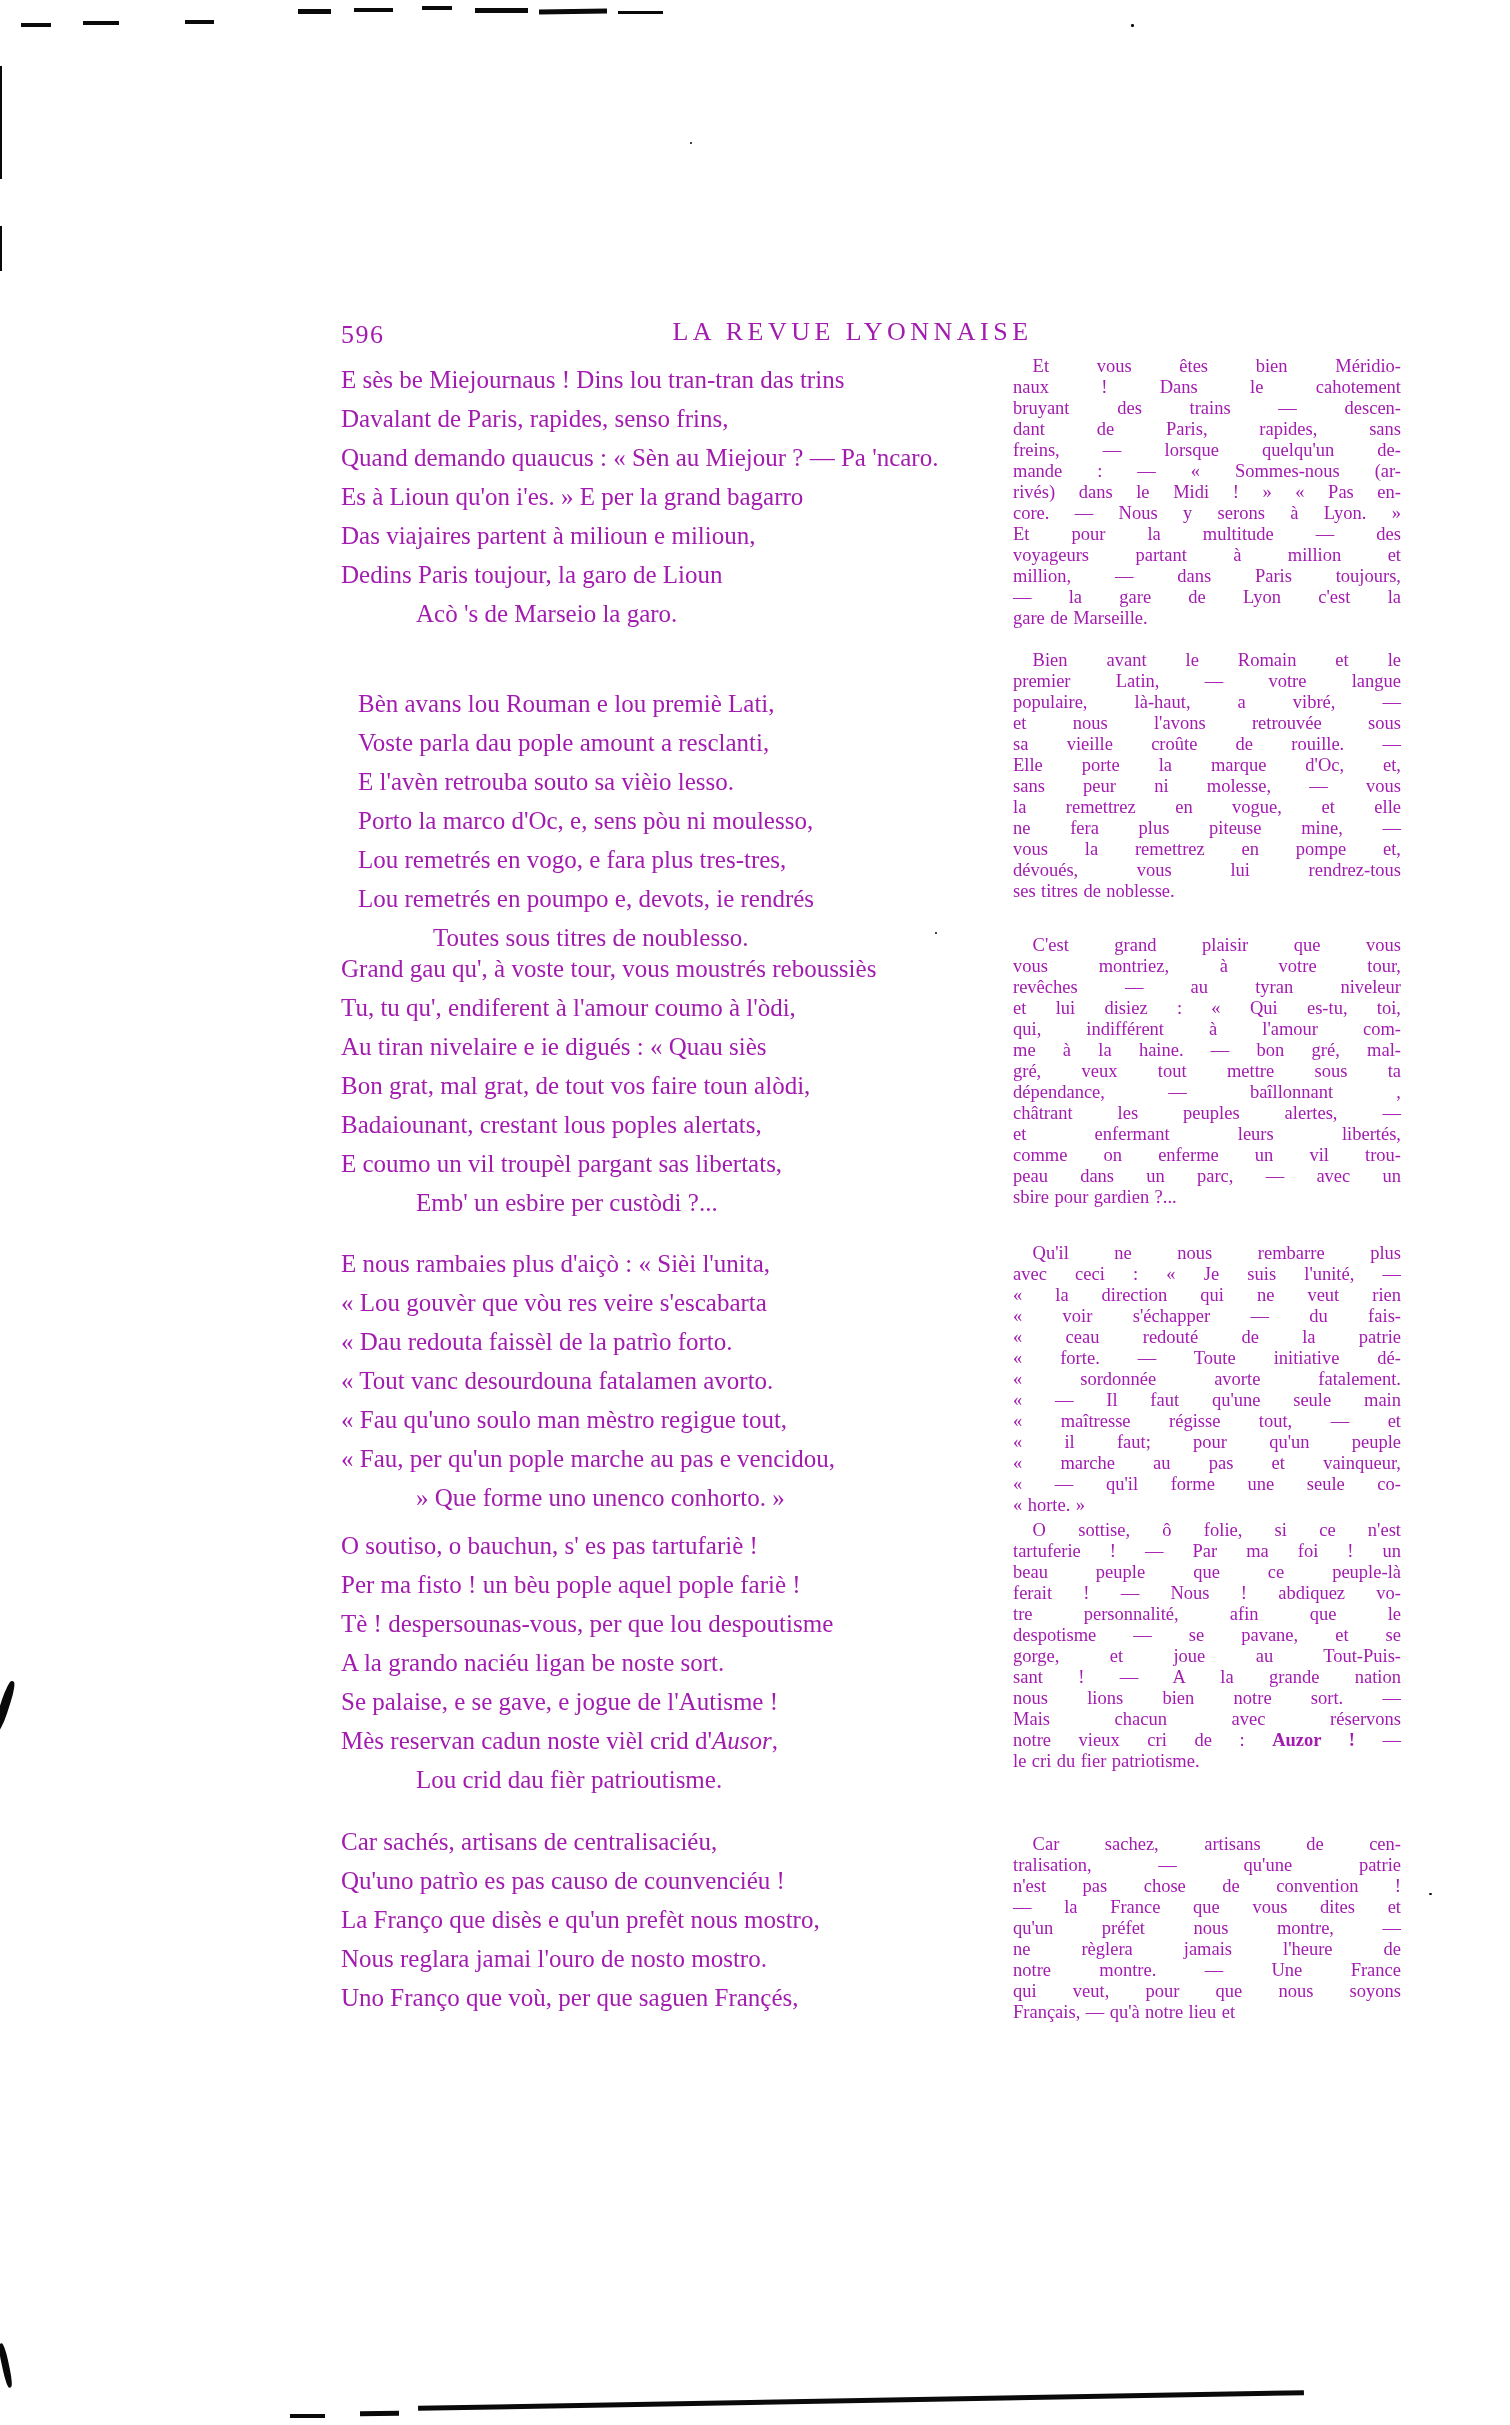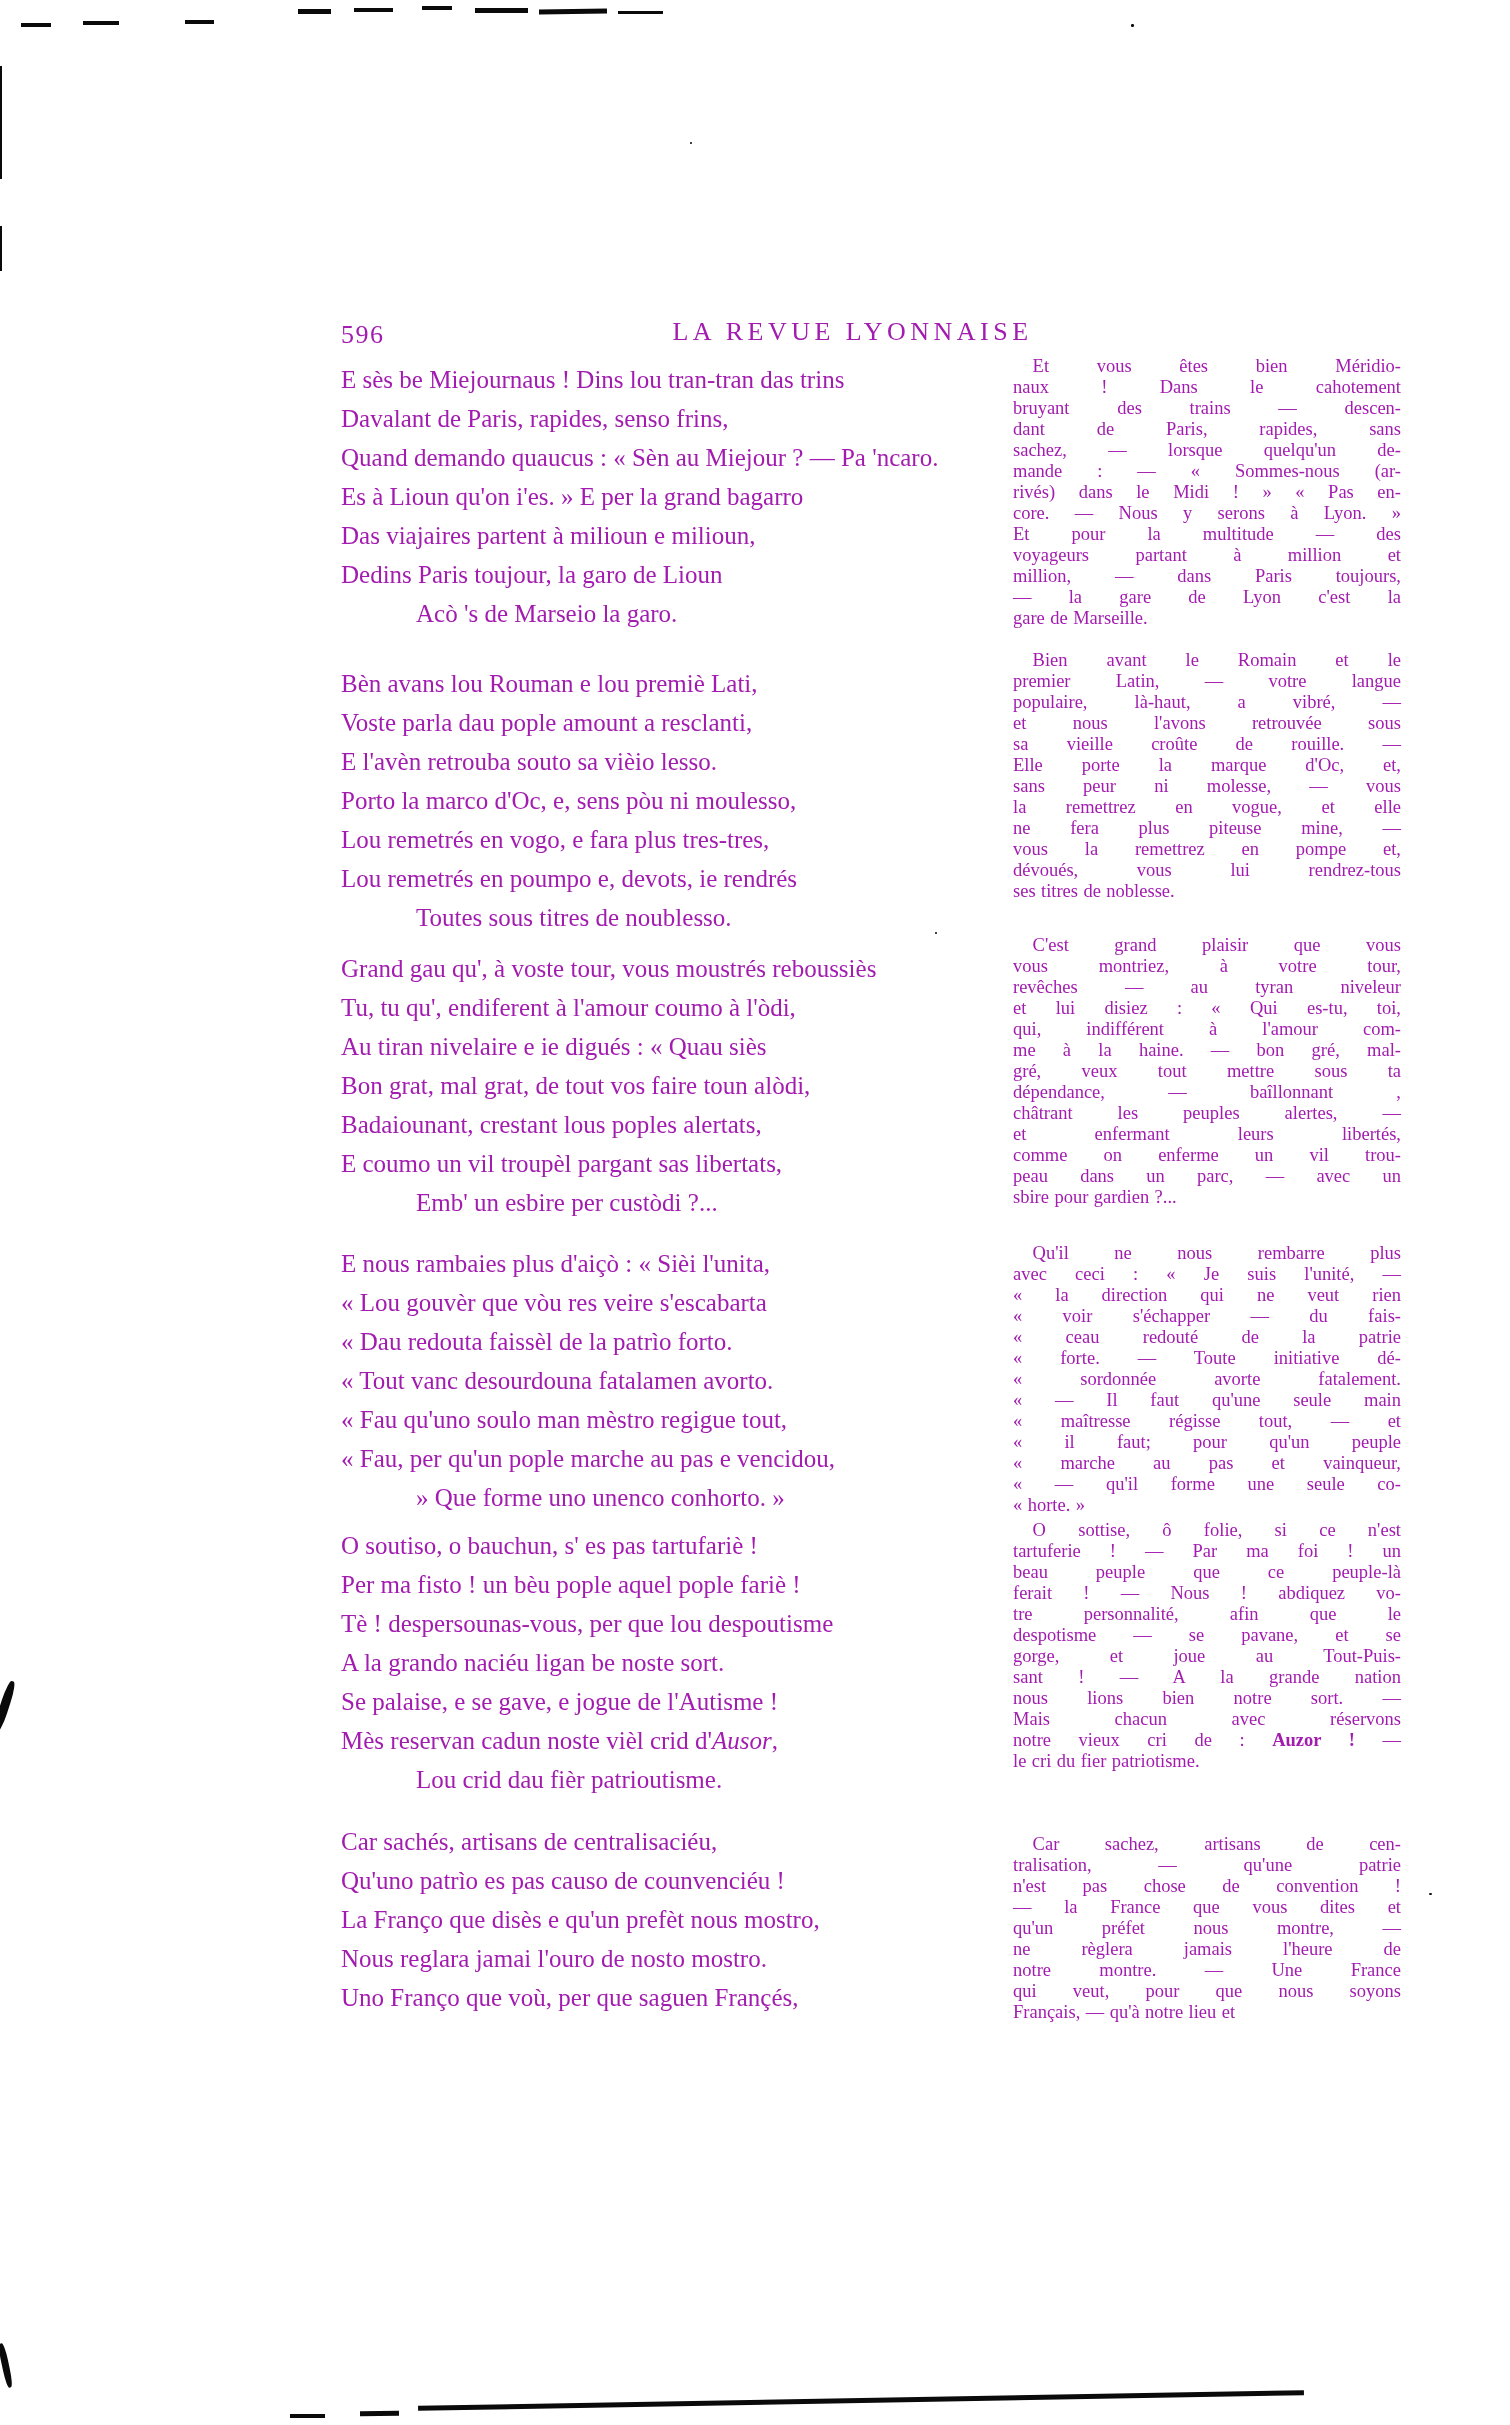--- a/index.html
+++ b/index.html
@@ -52,21 +52,21 @@
   <div class="poem-col">
       <div class="stanza" style="top: 360px;">
         <div class="poem-line">E sès be Miejournaus ! Dins lou tran-tran das trins</div>
         <div class="poem-line">Davalant de Paris, rapides, senso frins,</div>
         <div class="poem-line">Quand demando quaucus : « Sèn au Miejour ? — Pa 'ncaro.</div>
         <div class="poem-line">Es à Lioun qu'on i'es. » E per la grand bagarro</div>
         <div class="poem-line">Das viajaires partent à milioun e milioun,</div>
         <div class="poem-line">Dedins Paris toujour, la garo de Lioun</div>
         <div class="poem-line indent">Acò 's de Marseio la garo.</div>
       </div>
-      <div class="stanza" style="top: 664px;">
+      <div class="stanza" style="top: 684px; margin-left: 17px;">
         <div class="poem-line">Bèn avans lou Rouman e lou premiè Lati,</div>
         <div class="poem-line">Voste parla dau pople amount a resclanti,</div>
         <div class="poem-line">E l'avèn retrouba souto sa vièio lesso.</div>
         <div class="poem-line">Porto la marco d'Oc, e, sens pòu ni moulesso,</div>
         <div class="poem-line">Lou remetrés en vogo, e fara plus tres-tres,</div>
         <div class="poem-line">Lou remetrés en poumpo e, devots, ie rendrés</div>
         <div class="poem-line indent">Toutes sous titres de noublesso.</div>
       </div>
       <div class="stanza" style="top: 949px;">
         <div class="poem-line">Grand gau qu', à voste tour, vous moustrés reboussiès</div>
@@ -102,21 +102,21 @@
         <div class="poem-line">Nous reglara jamai l'ouro de nosto mostro.</div>
         <div class="poem-line">Uno Franço que voù, per que saguen Françés,</div>
       </div>
     </div>
   <div class="gloss-col">
       <div class="gloss-block" style="top: 356px;">
         <div class="gloss-line first">Et vous êtes bien Méridio-</div>
         <div class="gloss-line">naux !  Dans  le  cahotement</div>
         <div class="gloss-line">bruyant des trains — descen-</div>
         <div class="gloss-line">dant  de  Paris,  rapides,  sans</div>
-        <div class="gloss-line">sachez, — lorsque quelqu'un de-</div>
+        <div class="gloss-line">freins, — lorsque quelqu'un de-</div>
         <div class="gloss-line">mande : — « Sommes-nous (ar-</div>
         <div class="gloss-line">rivés) dans le Midi ! » « Pas en-</div>
         <div class="gloss-line">core. — Nous y serons à Lyon. »</div>
         <div class="gloss-line">Et  pour  la  multitude  —  des</div>
         <div class="gloss-line">voyageurs partant à million et</div>
         <div class="gloss-line">million, — dans Paris toujours,</div>
         <div class="gloss-line">—  la  gare  de  Lyon  c'est  la</div>
         <div class="gloss-line last">gare de Marseille.</div>
       </div>
       <div class="gloss-block" style="top: 650px;">

